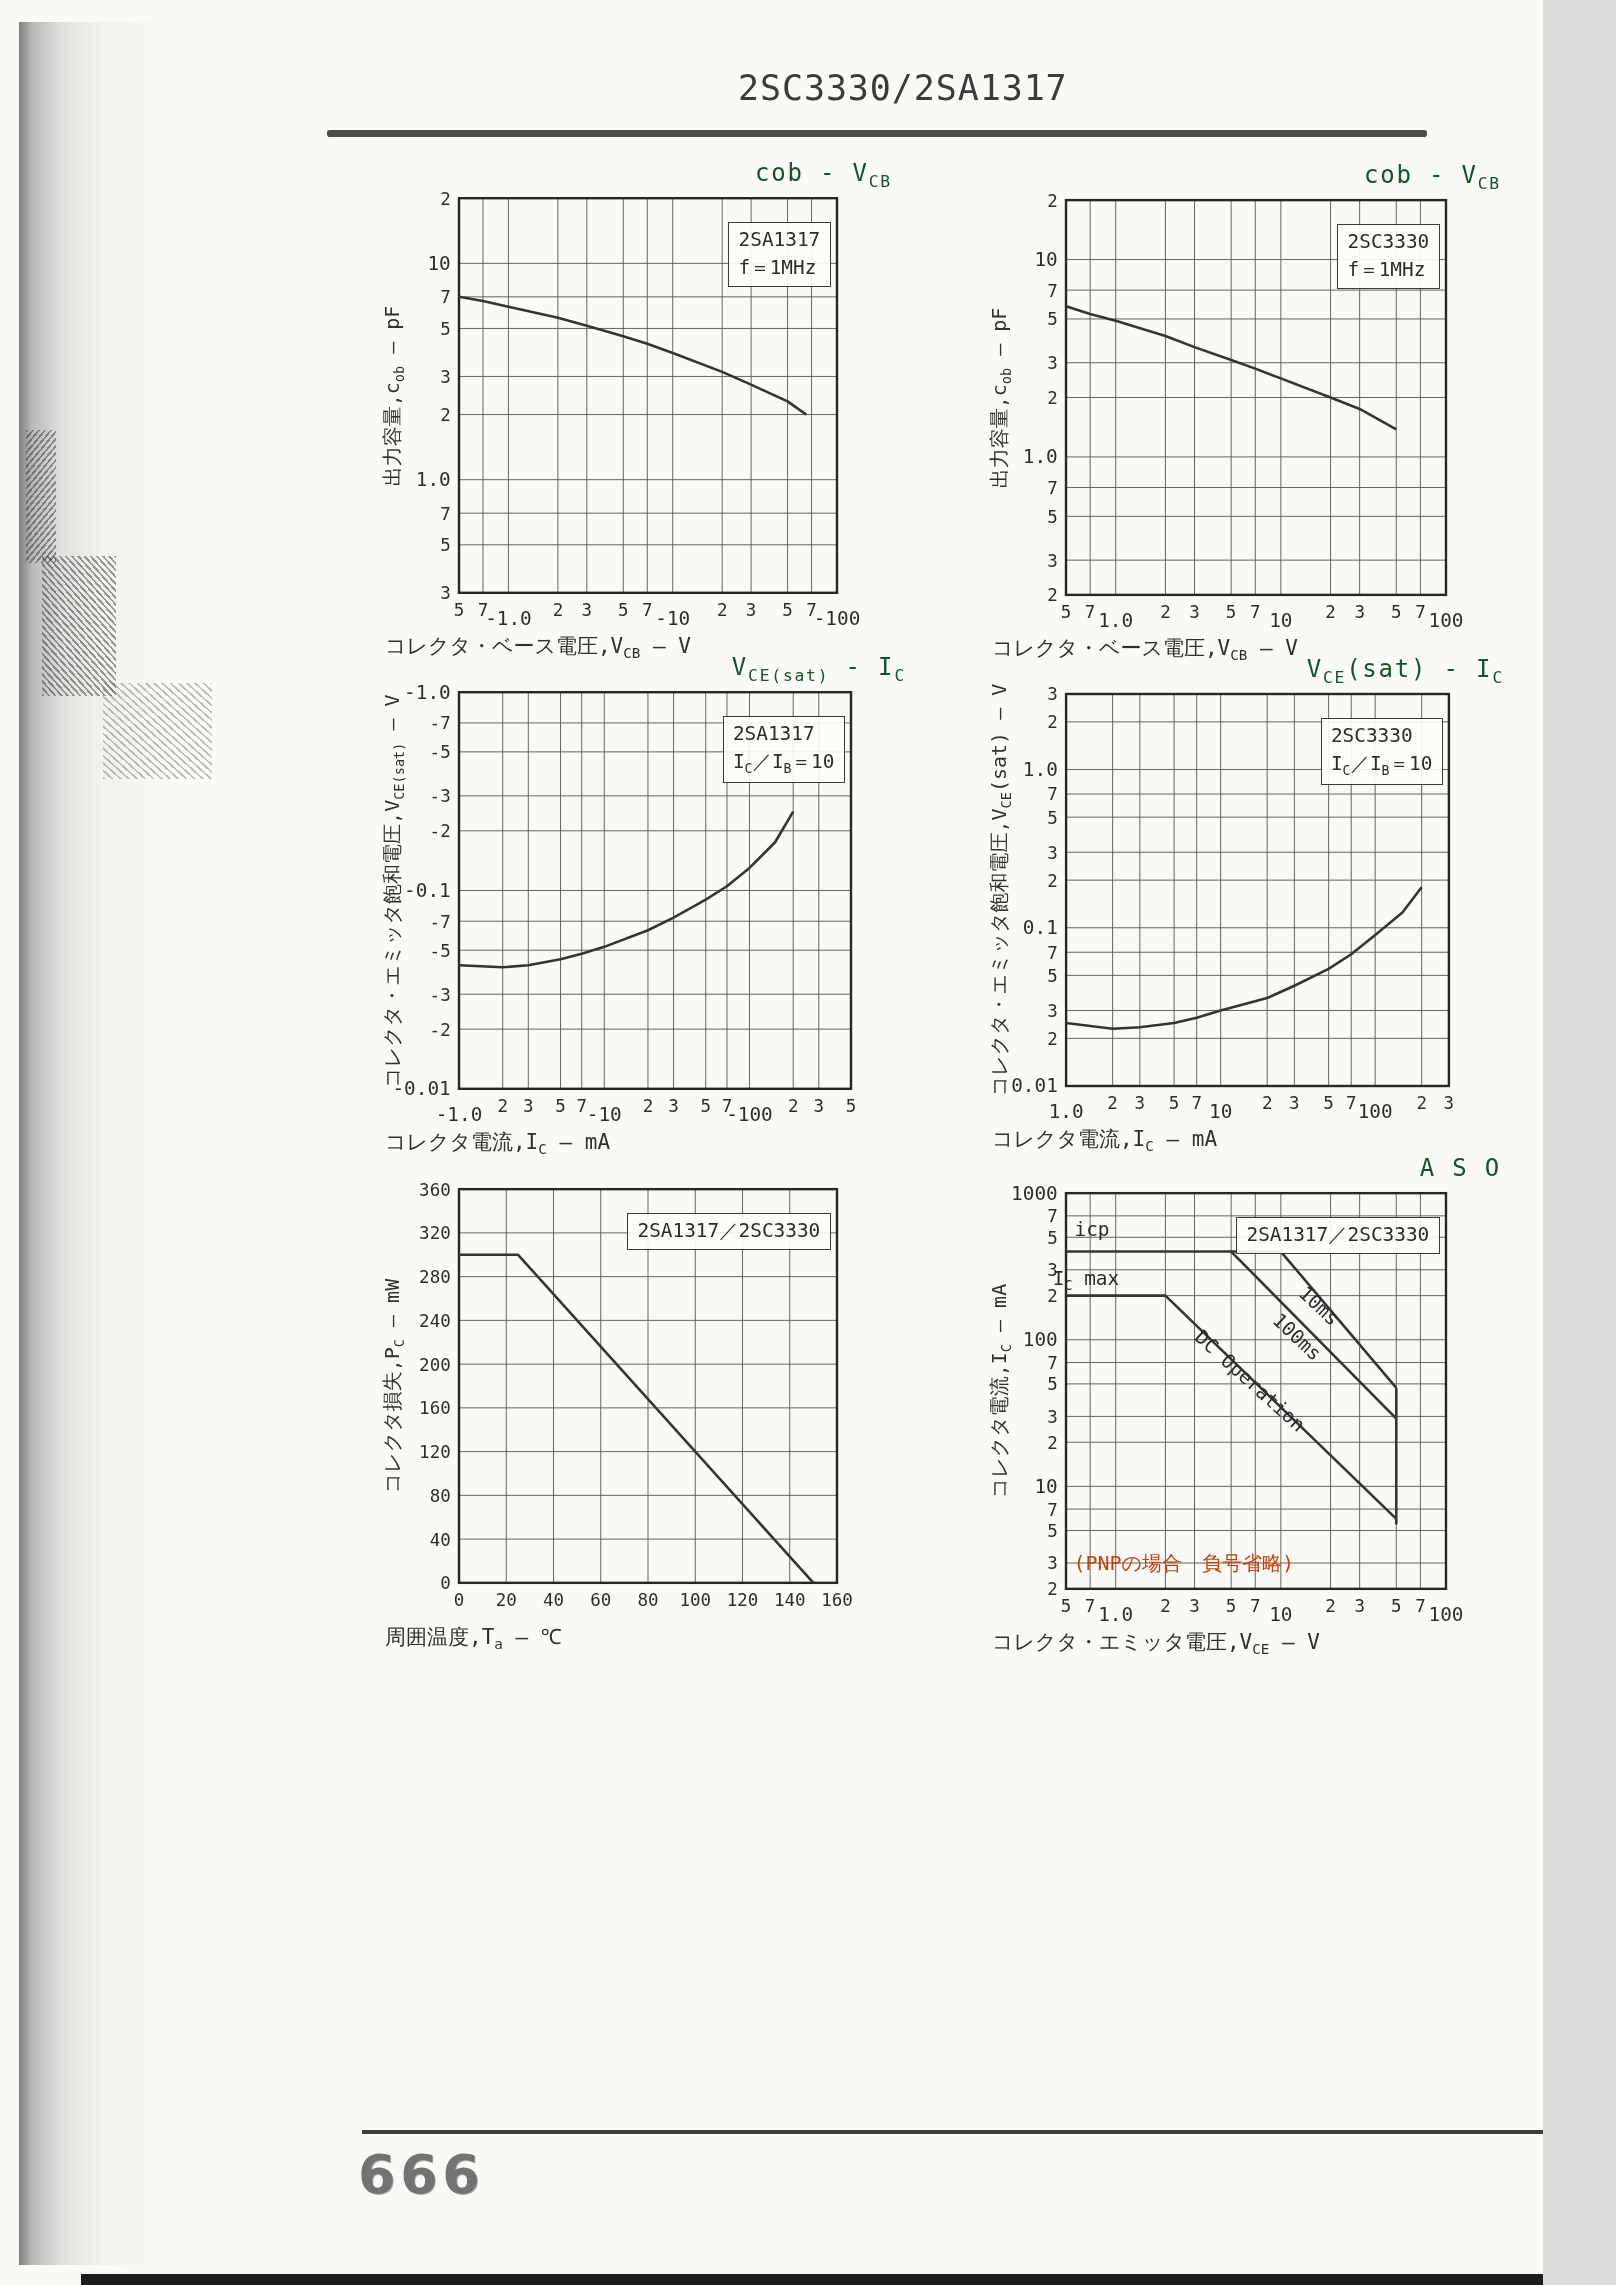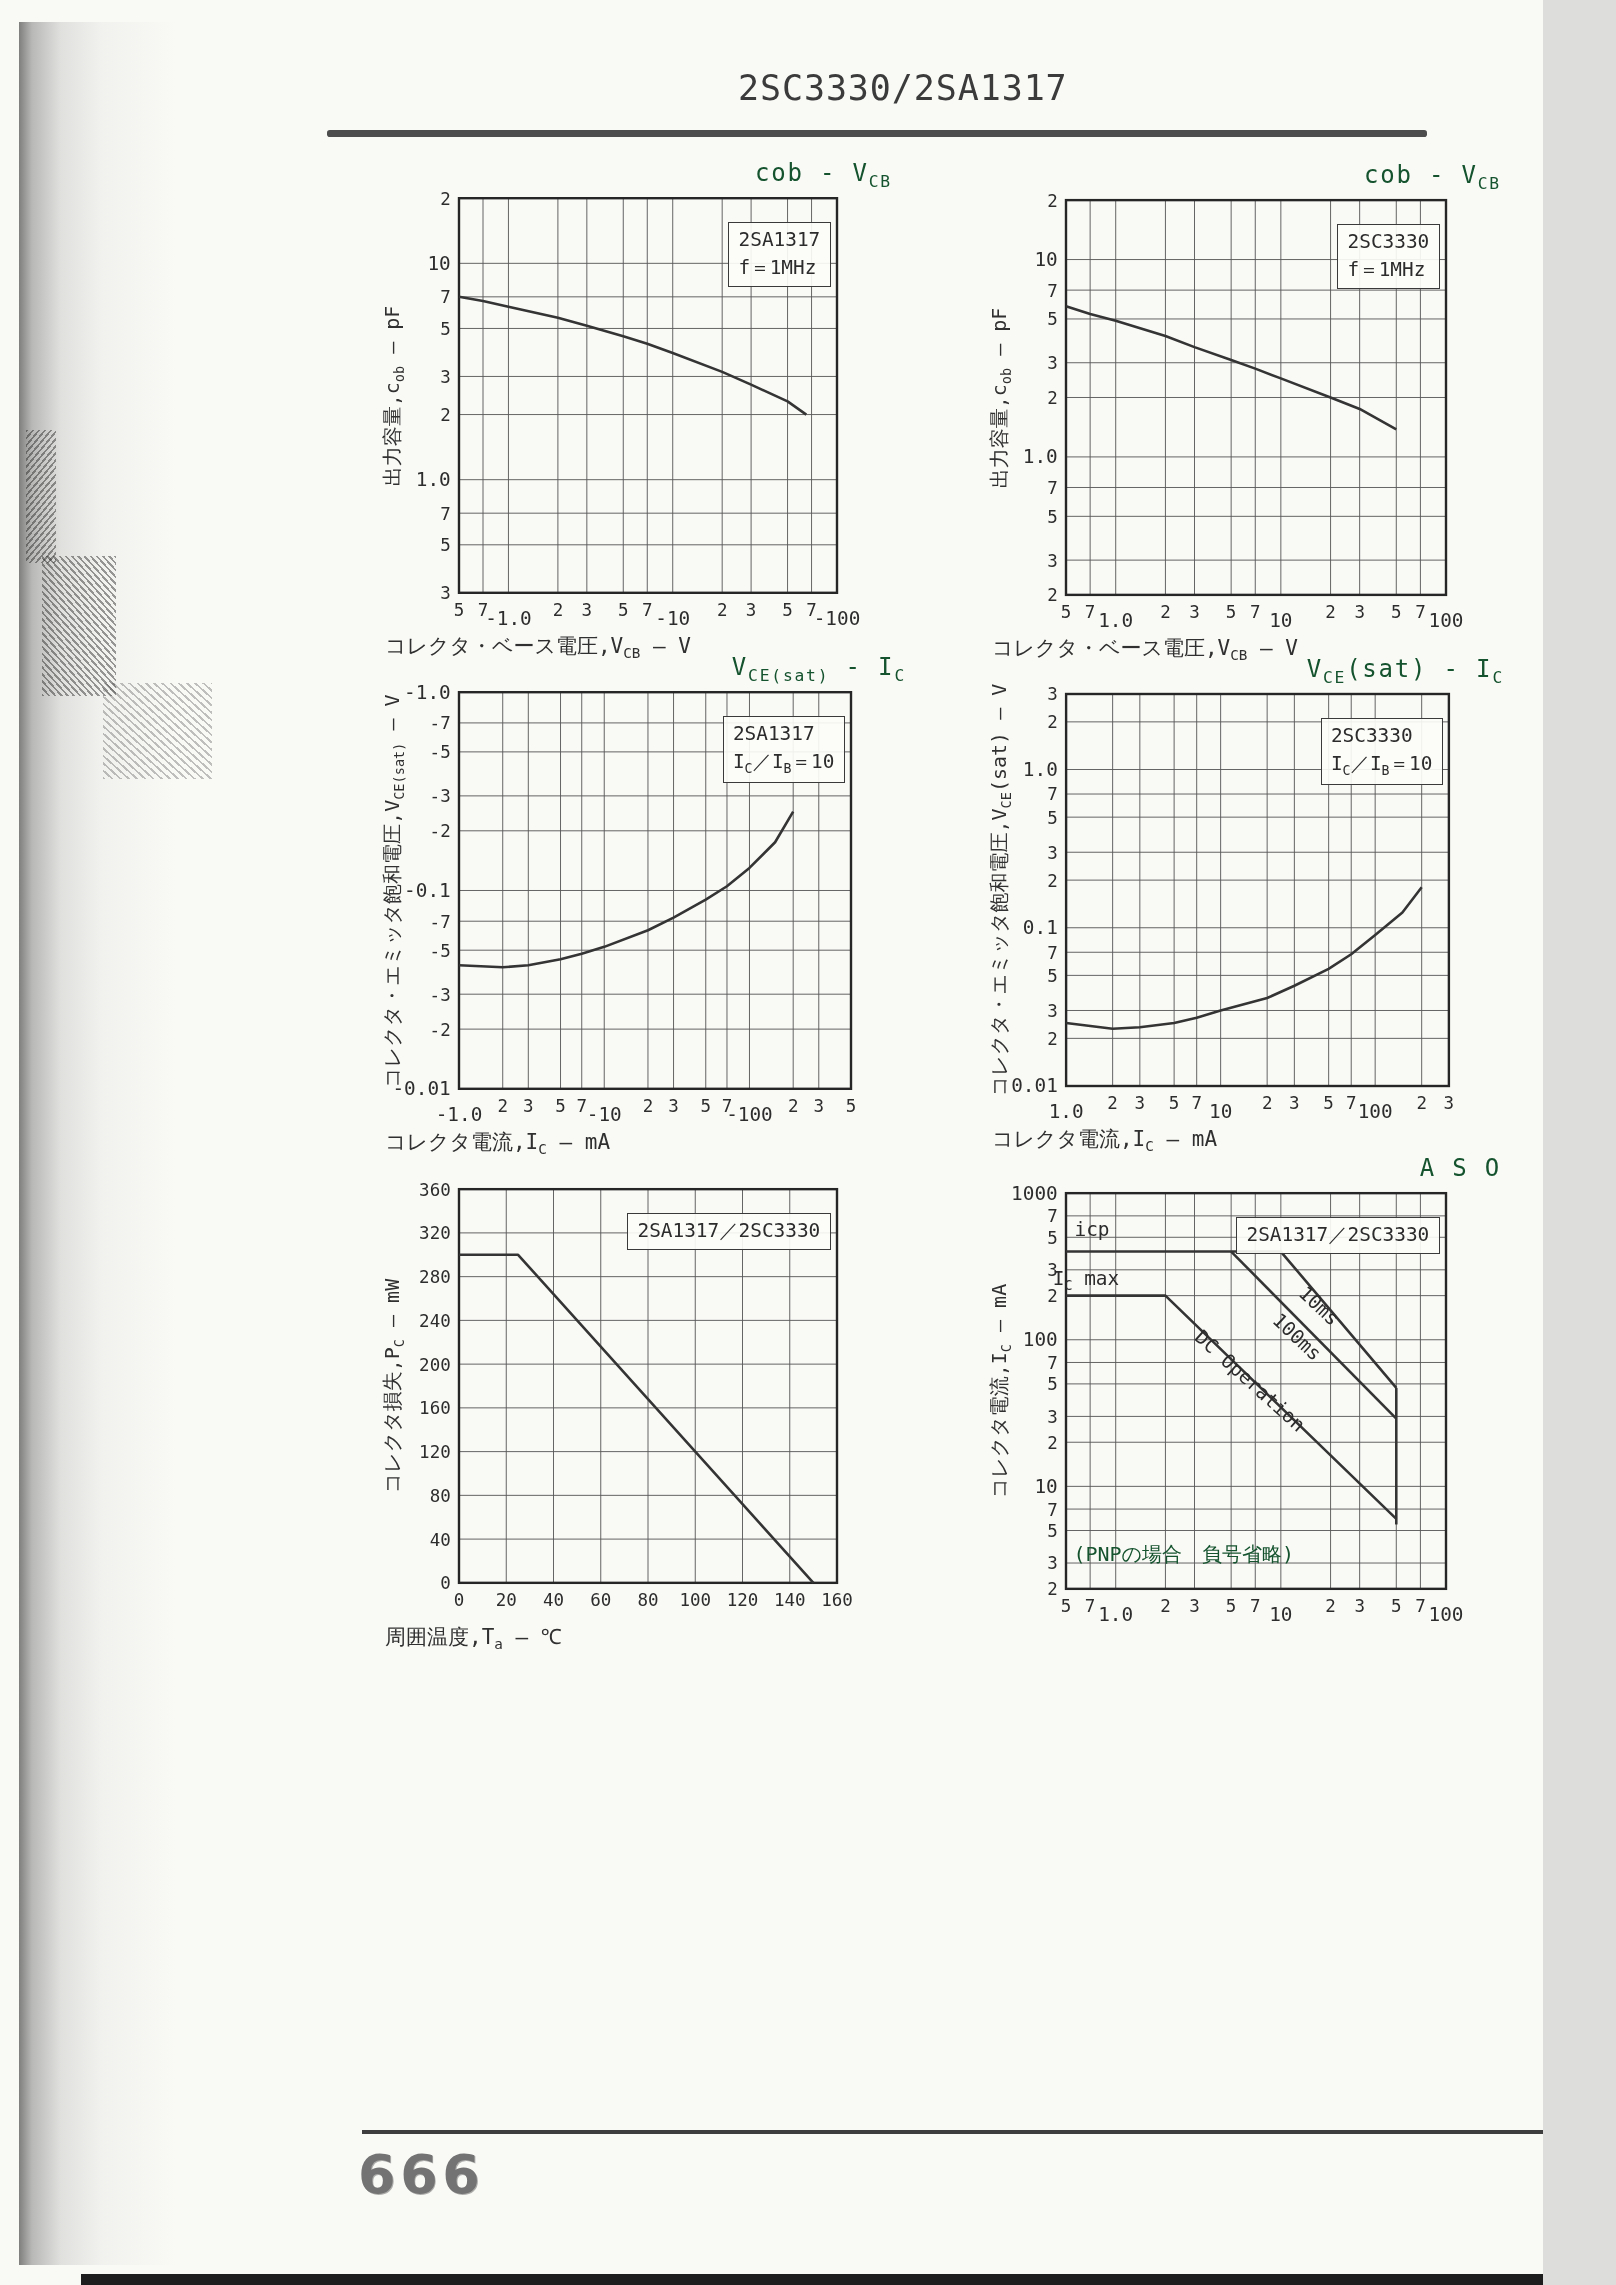--- a/index.html
+++ b/index.html
@@ -27,21 +27,21 @@
   .chart{position:absolute;}
   .chart-title{position:absolute;left:-55px;right:-55px;top:-39px;text-align:right;font-size:24px;
     letter-spacing:1.8px;color:#14532d;white-space:nowrap;}
   .x-label{position:absolute;left:-74px;right:-74px;font-size:21px;color:#303030;white-space:nowrap;
     font-family:"DejaVu Sans Mono","Liberation Mono",monospace,sans-serif;}
   .y-label{position:absolute;text-align:center;font-size:20px;color:#303030;white-space:nowrap;
     font-family:"DejaVu Sans Mono","Liberation Mono",monospace,sans-serif;}
   .inset{position:absolute;top:24px;right:6.5px;border:1.8px solid #3a3a3a;background:rgba(252,252,249,.92);
     padding:2.8px 9.2px 3.7px 9.2px;font-size:19.4px;line-height:1.45;text-align:left;white-space:nowrap;color:#2c2c2c;}
   .annot{position:absolute;font-size:19.4px;color:#2c2c2c;white-space:nowrap;}
-  .chart-note{position:absolute;left:7.4px;bottom:21px;font-size:20px;color:#14532d;white-space:nowrap;}
+  .chart-note{position:absolute;left:7.4px;bottom:12px;font-size:20px;color:#c2410c;white-space:nowrap;}
   sub{font-size:.68em;}
 </style>
 </head>
 <body>
 
 <div class="page">
 
   <div class="edge-shadow"></div>
   <div class="noise noise1"></div>
   <div class="noise noise2"></div>
@@ -392,20 +392,21 @@
         <text x="-9" y="213.7980997355167" text-anchor="end" font-size="19" fill="#2d2d2d" font-family="&quot;DejaVu Sans Mono&quot;,&quot;Liberation Mono&quot;,monospace">5</text>
         <text x="-9" y="249.06085309421164" text-anchor="end" font-size="19" fill="#2d2d2d" font-family="&quot;DejaVu Sans Mono&quot;,&quot;Liberation Mono&quot;,monospace">3</text>
         <text x="-9" y="277.05047506612084" text-anchor="end" font-size="19" fill="#2d2d2d" font-family="&quot;DejaVu Sans Mono&quot;,&quot;Liberation Mono&quot;,monospace">2</text>
         <text x="-9" y="324.8990498677583" text-anchor="end" font-size="21" fill="#2d2d2d" font-family="&quot;DejaVu Sans Mono&quot;,&quot;Liberation Mono&quot;,monospace">10</text>
         <text x="-9" y="349.52064281881894" text-anchor="end" font-size="19" fill="#2d2d2d" font-family="&quot;DejaVu Sans Mono&quot;,&quot;Liberation Mono&quot;,monospace">7</text>
         <text x="-9" y="372.74762466939586" text-anchor="end" font-size="19" fill="#2d2d2d" font-family="&quot;DejaVu Sans Mono&quot;,&quot;Liberation Mono&quot;,monospace">5</text>
         <text x="-9" y="408.0103780280908" text-anchor="end" font-size="19" fill="#2d2d2d" font-family="&quot;DejaVu Sans Mono&quot;,&quot;Liberation Mono&quot;,monospace">3</text>
         <text x="-9" y="436" text-anchor="end" font-size="19" fill="#2d2d2d" font-family="&quot;DejaVu Sans Mono&quot;,&quot;Liberation Mono&quot;,monospace">2</text>
       </svg>
       <div class="chart-title">A S O</div>
+      <div class="x-label" style="top: 435px;">コレクタ・エミッタ電圧,V<sub>CE</sub> ― V</div>
       <div class="y-label" style="width: 599px; left: -366px; top: 184px; transform: rotate(-90deg);">コレクタ電流,I<sub>C</sub> ― mA</div>
       <div class="inset">2SA1317／2SC3330</div>
       <div class="annot" style="left: 26px; top: 36px; transform: translate(-50%, -50%) rotate(0deg);">icp</div>
       <div class="annot" style="left: 20px; top: 87px; transform: translate(-50%, -50%) rotate(0deg);">I<sub>C</sub> max</div>
       <div class="annot" style="left: 253px; top: 113px; transform: translate(-50%, -50%) rotate(43deg);">10ms</div>
       <div class="annot" style="left: 231px; top: 144px; transform: translate(-50%, -50%) rotate(43deg);">100ms</div>
       <div class="annot" style="left: 184px; top: 188px; transform: translate(-50%, -50%) rotate(42deg);">DC Operation</div>
       <div class="chart-note">(PNPの場合　負号省略)</div>
     </div>
 

